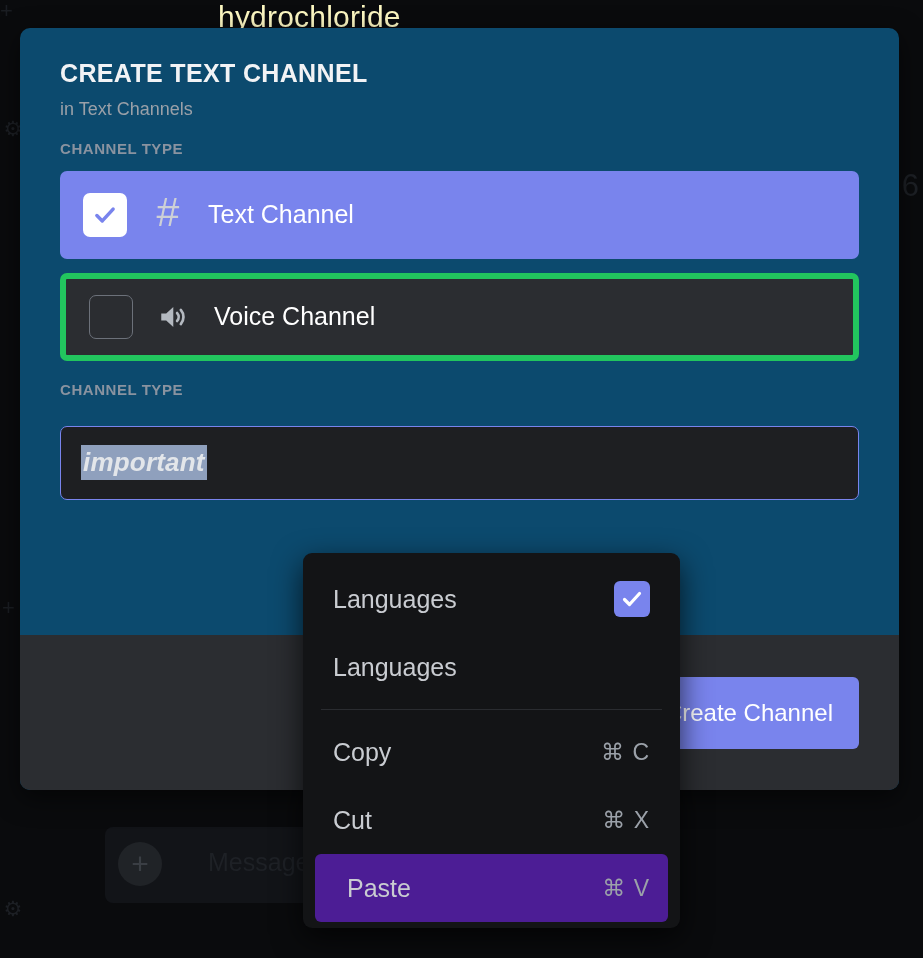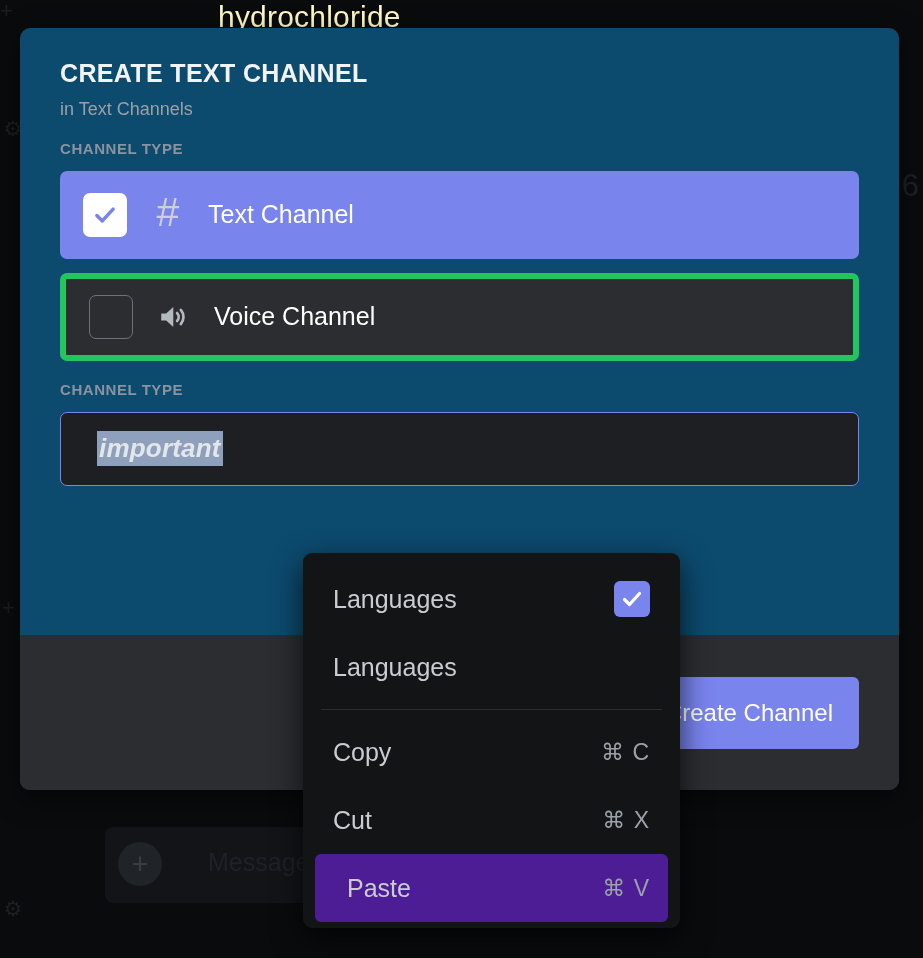--- a/index.html
+++ b/index.html
@@ -162,28 +162,28 @@
   }
   .opt-label {
     margin-left: 22px;
     font-size: 25px;
     color: #ffffff;
     font-weight: 400;
   }
 
   
   .name-input {
-    margin-top: 14px;
+    margin-top: 28px;
     height: 74px;
     background: #1e1f22;
     border: 1.5px solid #7984ed;
     border-radius: 7px;
     display: flex;
     align-items: center;
-    padding-left: 36px;
+    padding-left: 20px;
   }
   .name-value {
     font-size: 26px;
     font-style: italic;
     font-weight: bold;
     color: #e3e6ea;
     background: #8fa0bd;
     padding: 2px 2px;
     letter-spacing: 0.2px;
   }

